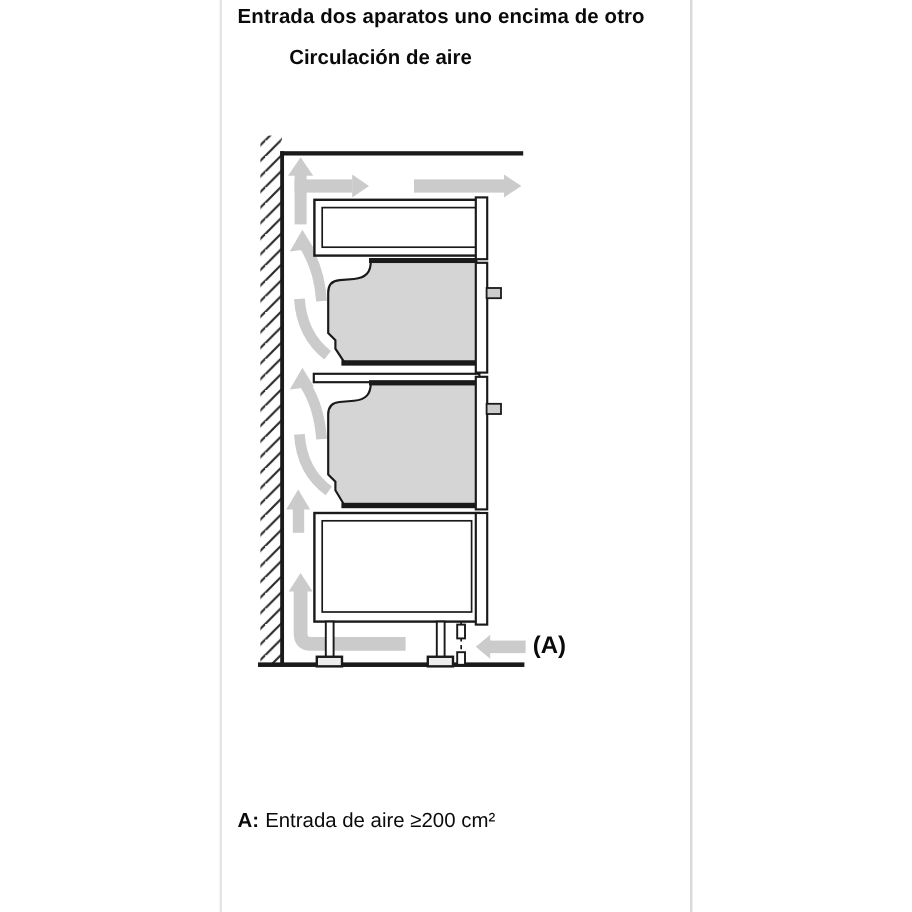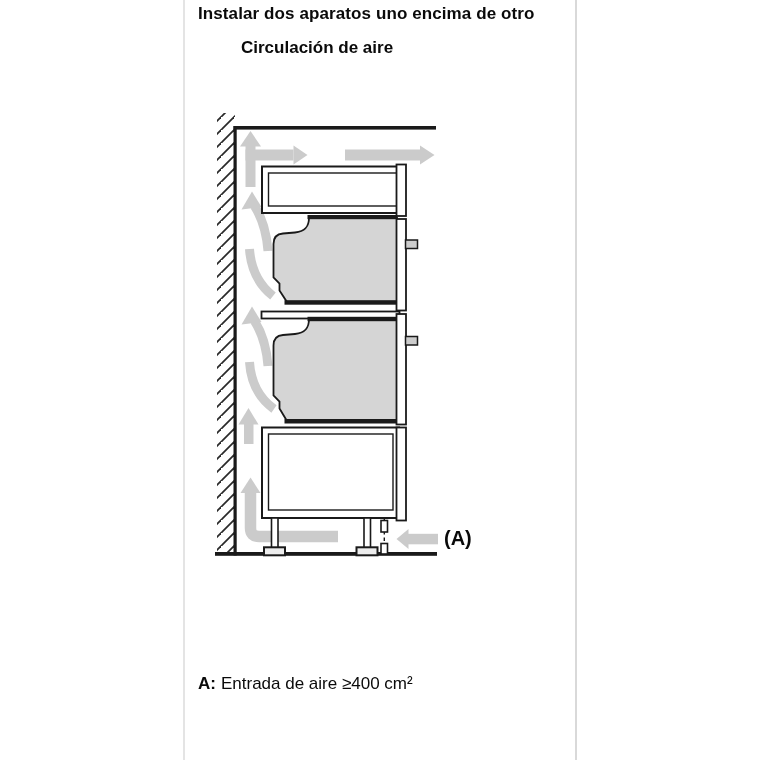--- a/index.html
+++ b/index.html
@@ -23,21 +23,21 @@
   .caption .cap-text{margin-left:5px;font-weight:normal;}
 </style>
 </head>
 <body>
 
 <div class="page">
 
   <div class="rule rule-left"></div>
   <div class="rule rule-right"></div>
 
-  <h1 class="h h1">Instalar dos aparatos uno encima de otro</h1>
+  <h1 class="h h1">Entrada dos aparatos uno encima de otro</h1>
   <h2 class="h h2">Circulación de aire</h2>
 
   <svg class="diagram-svg" width="760" height="760" viewBox="0 0 760 760">
     <defs>
       <pattern id="hatch" width="13" height="13" patternUnits="userSpaceOnUse">
         <path d="M-3,16 L16,-3" stroke="#2a2a2a" stroke-width="1.8" fill="none"></path>
         <path d="M-3,29 L29,-3" stroke="#2a2a2a" stroke-width="1.8" fill="none"></path>
       </pattern>
     </defs>
 
@@ -138,15 +138,15 @@
 
     <g>
       <line x1="384.3" y1="518" x2="384.3" y2="553" stroke="#1a1a1a" stroke-width="1.4" stroke-dasharray="3.5,3"></line>
       <rect x="381" y="520.5" width="6.5" height="11.5" fill="#ffffff" stroke="#1a1a1a" stroke-width="1.6"></rect>
       <rect x="381" y="543.5" width="6.5" height="10.5" fill="#ffffff" stroke="#1a1a1a" stroke-width="1.6"></rect>
     </g>
   </svg>
 
   <span class="label-a">(A)</span>
 
-  <p class="caption"><b>A:</b><span class="cap-text">Entrada de aire ≥400 cm²</span></p>
+  <p class="caption"><b>A:</b><span class="cap-text">Entrada de aire ≥200 cm²</span></p>
 
 </div>
 
 </body></html>

